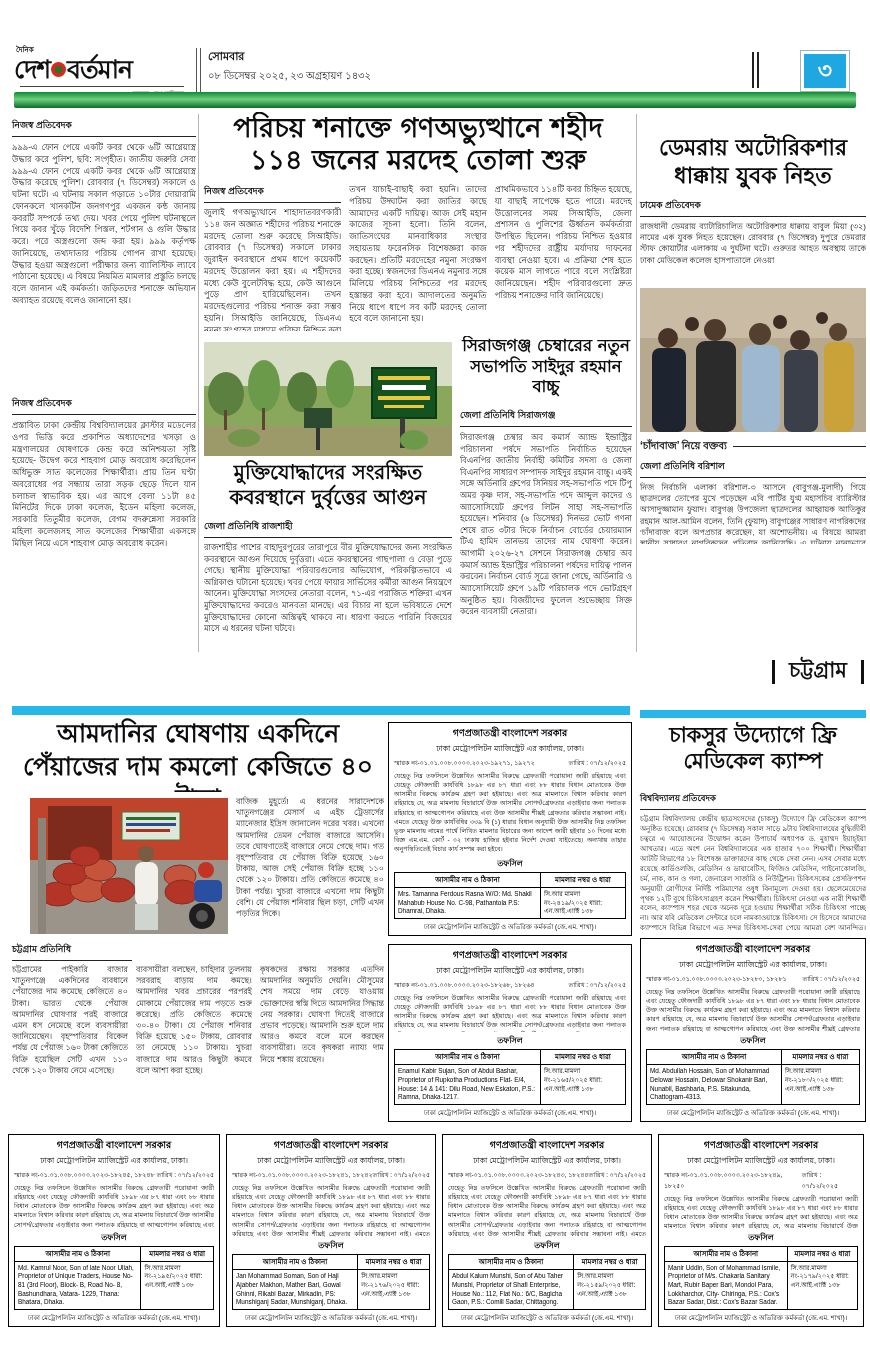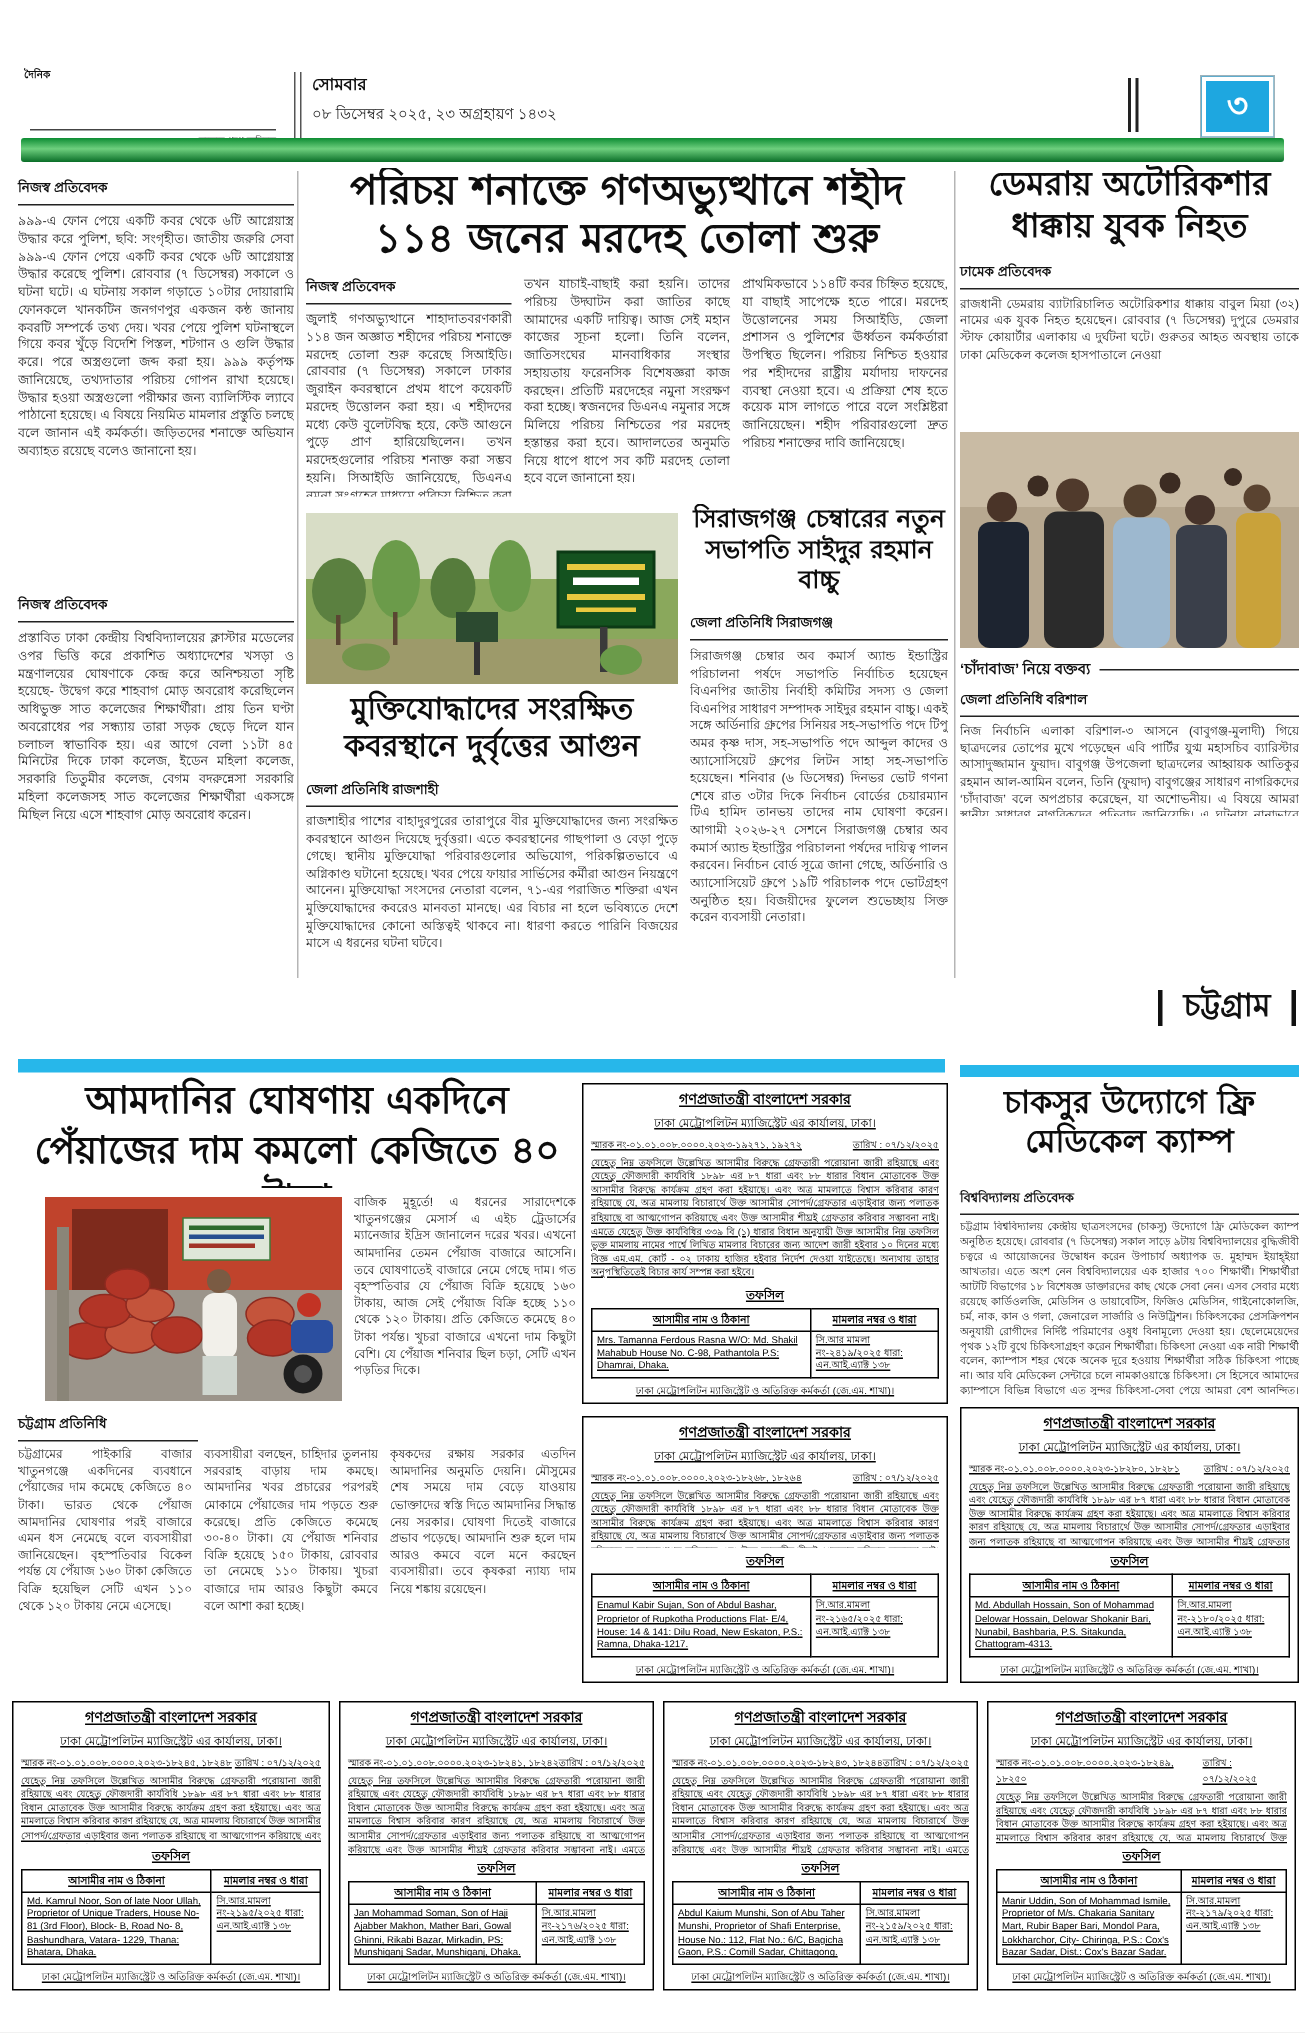--- a/index.html
+++ b/index.html
@@ -21,40 +21,43 @@
   .greenbar{background:linear-gradient(180deg,#0d8c33 0%,#6ecf7e 45%,#0a6e28 100%);border-radius:2px;}
   .pagebox{background:#1ea7e0;border:1px solid #9fb3bb;box-shadow:inset 0 0 0 3px #ffffff;display:flex;align-items:center;justify-content:center;color:#ffffff;font-weight:bold;font-size:22px;}
   
   .kicker{display:flex;align-items:center;gap:6px;font-weight:bold;font-size:10px;color:#111;}
   .kicker .kline{flex:1;height:0;border-top:1.5px solid #222;}
   
   .seclabel{display:flex;align-items:center;justify-content:flex-end;gap:14px;}
   .seclabel .sbar{width:3px;height:24px;background:#111;}
   .seclabel .stxt{font-size:21px;font-weight:bold;font-family:"DejaVu Sans",sans-serif;color:#111;}
   
-  .notice{border:1.6px solid #000;background:#fff;padding:3px 5px 2px 5px;display:flex;flex-direction:column;box-sizing:border-box;text-decoration:underline;}
+  .notice{border:1.6px solid #000;background:#fff;padding:3px 5px 2px 5px;display:flex;flex-direction:column;box-sizing:border-box;}
   .n-gov{font-size:9.5px;font-weight:bold;text-align:center;color:#000;}
   .n-office{font-size:7.6px;text-align:center;color:#000;margin-top:1px;}
   .n-memo{display:flex;justify-content:space-between;font-size:6.3px;color:#000;margin-top:3px;}
   .n-body{font-size:6.3px;line-height:1.45;text-align:justify;color:#000;margin-top:2px;flex:1;overflow:hidden;}
   .n-sched{font-size:8px;font-weight:bold;text-align:center;color:#000;margin:2px 0;}
   .n-table{width:100%;border-collapse:collapse;table-layout:fixed;}
   .n-table th,.n-table td{border:1px solid #000;vertical-align:top;}
   .n-table th{font-size:7px;font-weight:bold;text-align:center;padding:1px 2px;}
   .n-table td{font-size:6.4px;line-height:1.35;padding:2px 3px;text-align:left;}
   .n-table .c1{width:61%;}
   .n-footer{font-size:6.5px;text-align:center;color:#000;margin-top:3px;}
   svg{display:block;}
 </style>
 </head>
 <body>
 
 <div id="page">
 
   <div class="abs" style="left:16px;top:44px;font-size:7px;font-weight:bold;color:#111;">দৈনিক</div>
+  <div class="abs logo-main" style="left:14px;top:50px;">
+    <span>দেশ</span><span class="logo-dot"></span><span>বর্তমান</span>
+  </div>
   <div class="abs" style="left:20px;top:86px;width:164px;border-top:1px solid #444;"></div>
   <div class="abs" style="left:84px;top:89px;width:100px;font-size:6.5px;color:#222;text-align:right;">সত্যের পথে অবিচল</div>
   <div class="abs" style="left:196px;top:48px;height:44px;width:3px;border-left:1px solid #555;border-right:1px solid #555;"></div>
   <div class="abs" style="left:208px;top:48px;font-size:11px;font-weight:bold;color:#111;">সোমবার</div>
   <div class="abs" style="left:208px;top:68px;font-size:10px;color:#222;">০৮ ডিসেম্বর ২০২৫, ২৩ অগ্রহায়ণ ১৪৩২</div>
   <div class="abs dbar" style="left:752px;top:52px;height:36px;"></div>
   <div class="abs dbar" style="left:757px;top:52px;height:36px;"></div>
   <div class="abs pagebox" style="left:800px;top:50px;width:48px;height:40px;">
     <span>৩</span>
   </div>
@@ -114,21 +117,21 @@
     <div class="btext" style="margin-top:4px;height:108px;font-size:8.3px;">রাজশাহীর পাশের বাহাদুরপুরের তারাপুরে বীর মুক্তিযোদ্ধাদের জন্য সংরক্ষিত কবরস্থানে আগুন দিয়েছে দুর্বৃত্তরা। এতে কবরস্থানের গাছপালা ও বেড়া পুড়ে গেছে। স্থানীয় মুক্তিযোদ্ধা পরিবারগুলোর অভিযোগ, পরিকল্পিতভাবে এ অগ্নিকাণ্ড ঘটানো হয়েছে। খবর পেয়ে ফায়ার সার্ভিসের কর্মীরা আগুন নিয়ন্ত্রণে আনেন। মুক্তিযোদ্ধা সংসদের নেতারা বলেন, ৭১-এর পরাজিত শক্তিরা এখন মুক্তিযোদ্ধাদের কবরেও মানবতা মানছে। এর বিচার না হলে ভবিষ্যতে দেশে মুক্তিযোদ্ধাদের কোনো অস্তিত্বই থাকবে না। ধারণা করতে পারিনি বিজয়ের মাসে এ ধরনের ঘটনা ঘটবে।</div>
   </div>
 
   <div class="abs" style="left:460px;top:336px;width:172px;">
     <div class="headline" style="font-size:16.5px;height:68px;">সিরাজগঞ্জ চেম্বারের নতুন সভাপতি সাইদুর রহমান বাচ্চু</div>
     <div class="byline" style="margin-top:4px;">জেলা প্রতিনিধি সিরাজগঞ্জ</div>
     <div class="btext" style="margin-top:5px;height:222px;font-size:8.3px;">সিরাজগঞ্জ চেম্বার অব কমার্স অ্যান্ড ইন্ডাস্ট্রির পরিচালনা পর্ষদে সভাপতি নির্বাচিত হয়েছেন বিএনপির জাতীয় নির্বাহী কমিটির সদস্য ও জেলা বিএনপির সাধারণ সম্পাদক সাইদুর রহমান বাচ্চু। একই সঙ্গে অর্ডিনারি গ্রুপের সিনিয়র সহ-সভাপতি পদে টিপু অমর কৃষ্ণ দাস, সহ-সভাপতি পদে আব্দুল কাদের ও অ্যাসোসিয়েট গ্রুপের লিটন সাহা সহ-সভাপতি হয়েছেন। শনিবার (৬ ডিসেম্বর) দিনভর ভোট গণনা শেষে রাত ৩টার দিকে নির্বাচন বোর্ডের চেয়ারম্যান টিএ হামিদ তানভয় তাদের নাম ঘোষণা করেন। আগামী ২০২৬-২৭ সেশনে সিরাজগঞ্জ চেম্বার অব কমার্স অ্যান্ড ইন্ডাস্ট্রির পরিচালনা পর্ষদের দায়িত্ব পালন করবেন। নির্বাচন বোর্ড সূত্রে জানা গেছে, অর্ডিনারি ও অ্যাসোসিয়েট গ্রুপে ১৯টি পরিচালক পদে ভোটগ্রহণ অনুষ্ঠিত হয়। বিজয়ীদের ফুলেল শুভেচ্ছায় সিক্ত করেন ব্যবসায়ী নেতারা।</div>
   </div>
 
   <div class="abs" style="left:640px;top:110px;width:226px;">
-    <div class="headline" style="font-size:22px;height:60px;">ডেমরায় অটোরিকশার ধাক্কায় যুবক নিহত</div>
+    <div class="headline" style="font-size:22px;height:60px;margin-top:24px;">ডেমরায় অটোরিকশার ধাক্কায় যুবক নিহত</div>
     <div class="colrow" style="margin-top:4px;height:110px;gap:9px;">
       <div>
         <div class="byline">ঢামেক প্রতিবেদক</div>
         <div class="btext" style="margin-top:4px;height:84px;font-size:8px;">রাজধানী ডেমরায় ব্যাটারিচালিত অটোরিকশার ধাক্কায় বাবুল মিয়া (৩২) নামের এক যুবক নিহত হয়েছেন। রোববার (৭ ডিসেম্বর) দুপুরে ডেমরার স্টাফ কোয়ার্টার এলাকায় এ দুর্ঘটনা ঘটে। গুরুতর আহত অবস্থায় তাকে ঢাকা মেডিকেল কলেজ হাসপাতালে নেওয়া</div>
       </div>
     </div>
   </div>
 
   <div class="abs" style="left:640px;top:288px;width:226px;height:144px;">
     <svg width="226" height="144" viewBox="0 0 226 144">

